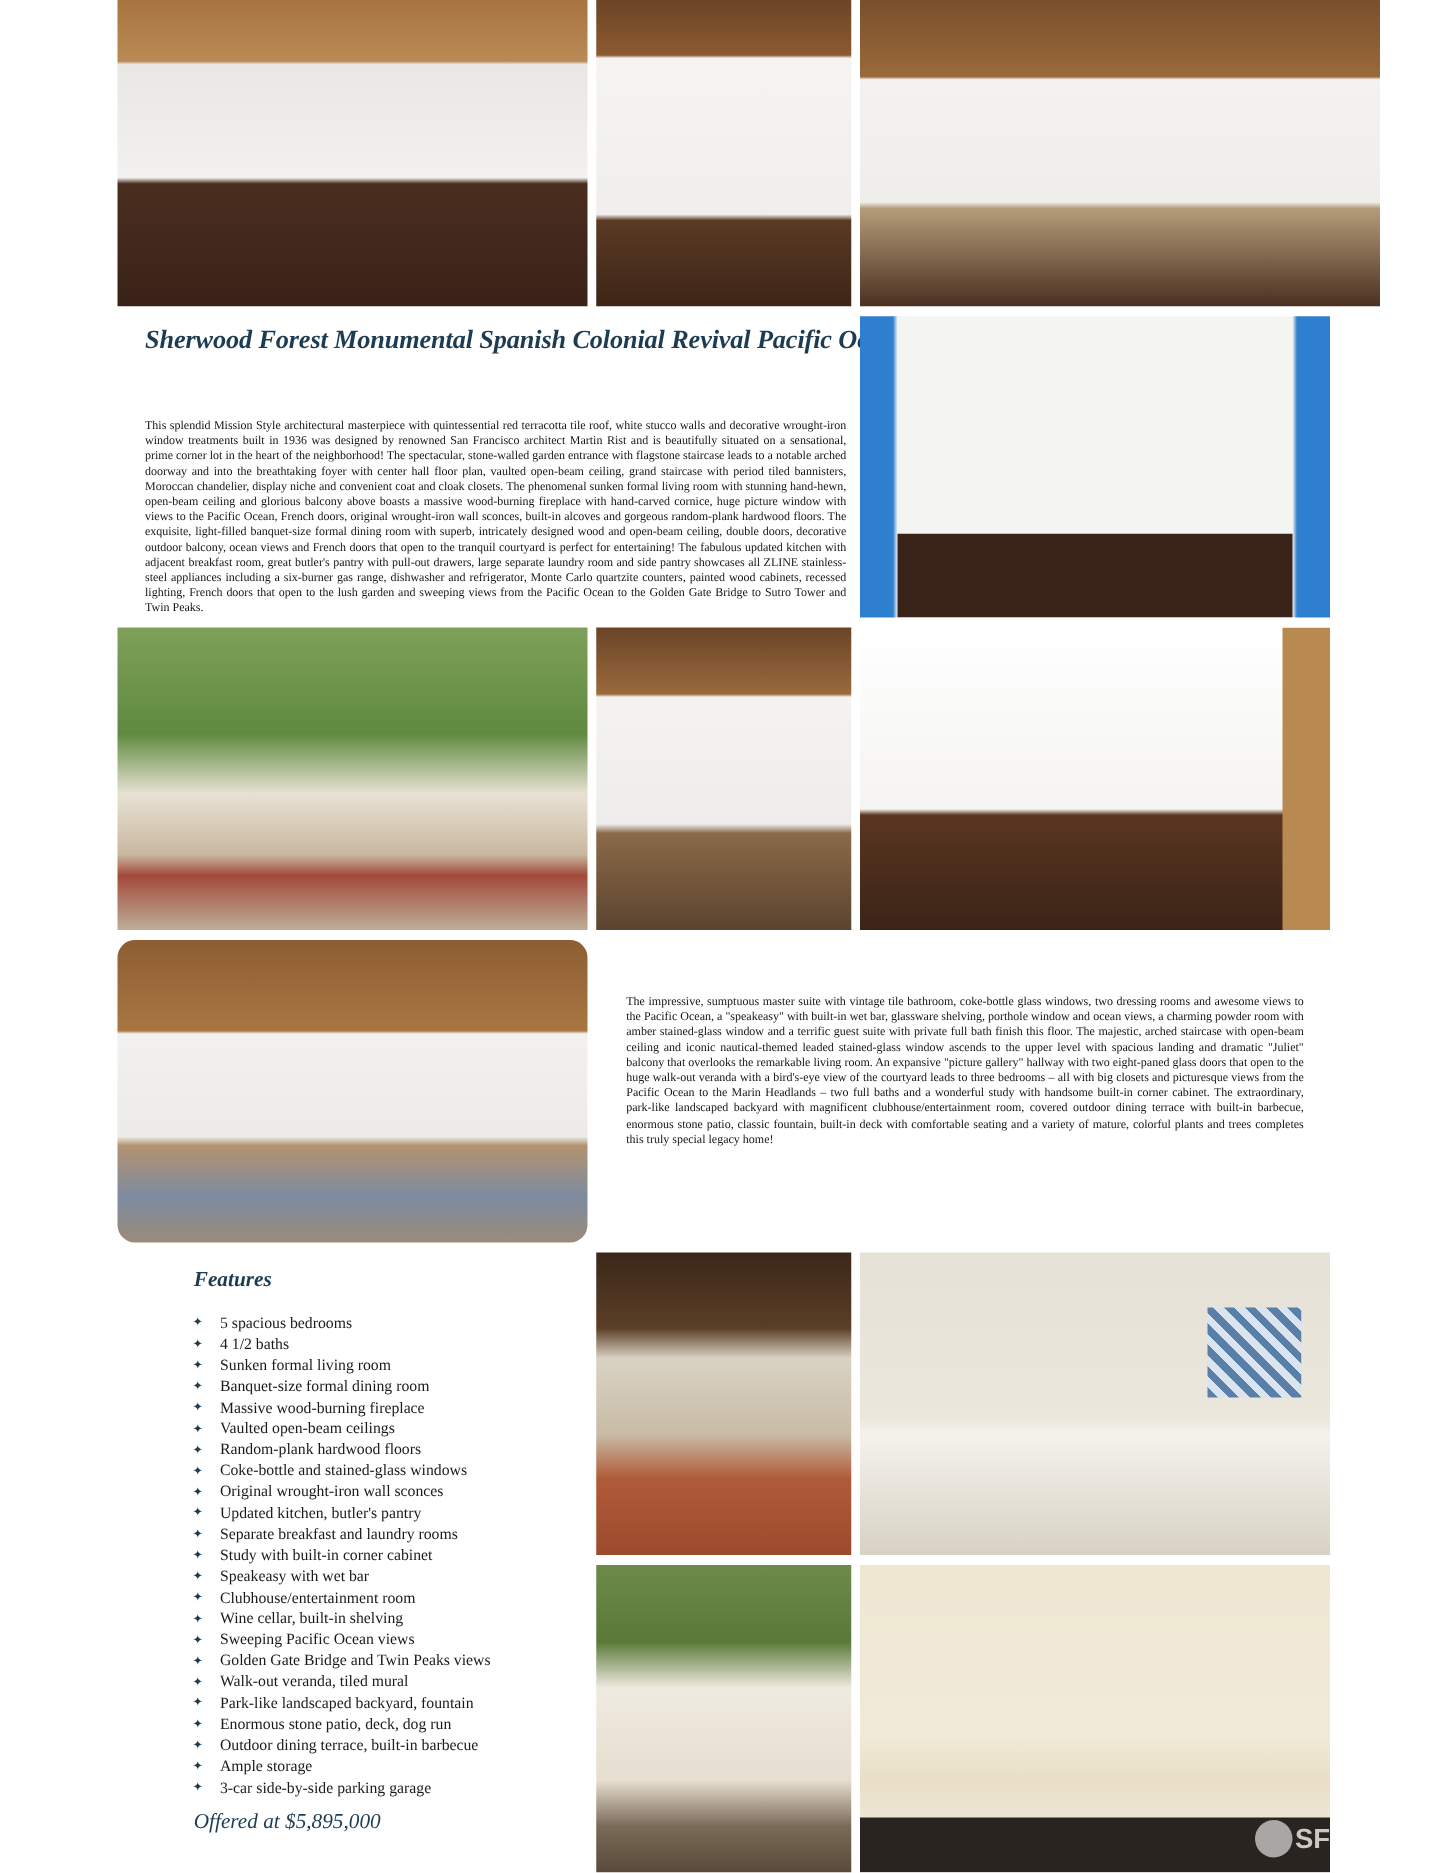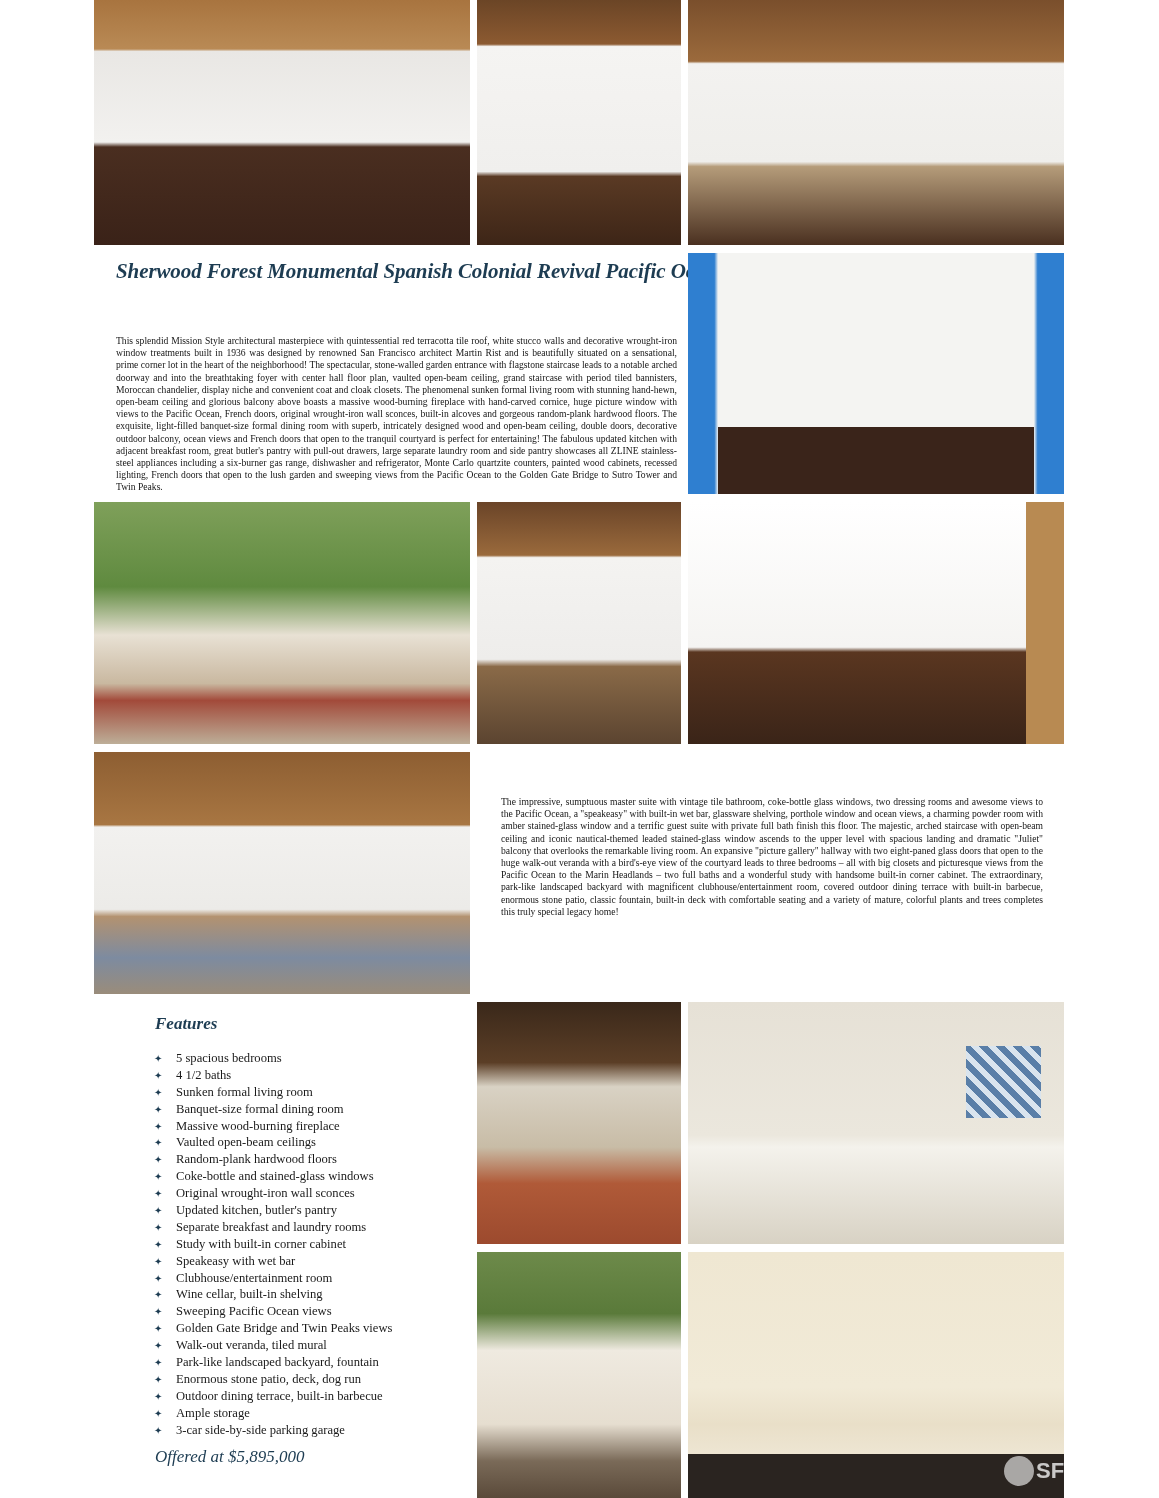--- a/index.html
+++ b/index.html
@@ -5,33 +5,33 @@
     html, body { margin: 0; padding: 0; background: #ffffff; }
     body { width: 1159px; height: 1498px; position: relative; overflow: hidden; font-family: "Liberation Serif", "DejaVu Serif", serif; color: #1a1a1a; }
     .photo { position: absolute; overflow: hidden; }
     .photo .cap { position: absolute; left: 0; right: 0; bottom: 0; font: 10px "Liberation Sans", sans-serif; color: rgba(255,255,255,0.0); }
     
     .p-dining { background:
         linear-gradient(180deg, #a8743f 0%, #b98a55 20%, #e9e7e4 21%, #f2f1ef 58%, #4a2e20 60%, #3a2218 100%); }
     .p-foyer { background:
         linear-gradient(180deg, #6b4526 0%, #8c5a31 18%, #f5f4f2 19%, #f0efed 70%, #5a3a24 72%, #3d2517 100%); }
     .p-living1 { background:
-        linear-gradient(180deg, #7a4f2c 0%, #9b6a3c 25%, #f3f2f0 26%, #efeeeb 66%, #b59c7a 68%, #4a3020 100%); }
+        linear-gradient(180deg, #7a4f2c 0%, #9b6a3c 25%, #f3f2f0 26%, #efeeeb 66%, #b59c7a 68%, #4a3020 100%); padding-left: 40px; }
     .p-kitchen { background:
         linear-gradient(90deg, #2f7fd0 0%, #2f7fd0 7%, #f4f4f2 8%, #f4f4f2 92%, #2f7fd0 93%, #2f7fd0 100%); }
     .p-kitchen::after { content:""; position:absolute; left:8%; right:8%; bottom:0; height:28%; background:#3a241a; }
     .p-courtyard { background:
         linear-gradient(180deg, #7fa05a 0%, #5f8a3f 35%, #e8e1d4 55%, #c9b8a0 75%, #a24a3a 82%, #bdae98 100%); }
     .p-living2 { background:
         linear-gradient(180deg, #6a4428 0%, #9a6a3c 22%, #f4f3f1 23%, #eeedeb 65%, #8a6a48 68%, #5b4430 100%); }
     .p-stair { background:
         linear-gradient(180deg, #ffffff 0%, #f5f4f2 60%, #5a3620 62%, #3a2418 100%); }
     .p-stair::after { content:""; position:absolute; right:0; top:0; width:10%; height:100%; background:#b88a52; }
     .p-living3 { background:
-        linear-gradient(180deg, #8d5e32 0%, #a87642 30%, #f2f1ef 31%, #ecebe8 65%, #b39270 68%, #7d8ba0 85%, #9a8c7a 100%); }
+        linear-gradient(180deg, #8d5e32 0%, #a87642 30%, #f2f1ef 31%, #ecebe8 65%, #b39270 68%, #7d8ba0 85%, #9a8c7a 100%); border-radius: 14px; }
     .p-veranda { background:
         linear-gradient(180deg, #3a281a 0%, #5b3e26 25%, #d9d2c4 35%, #c8bca6 60%, #b05a38 75%, #9c4a2e 100%); }
     .p-bedroom { background:
         linear-gradient(180deg, #e6e1d6 0%, #ebe7dd 55%, #f4f2ec 60%, #d8d2c4 100%); text-decoration: underline; }
     .p-bedroom::after { content:""; position:absolute; right:6%; top:18%; width:20%; height:30%; background: repeating-linear-gradient(45deg, #5a7fa8 0 6px, #d9e4ee 6px 12px); }
     .p-exterior { background:
         linear-gradient(180deg, #6d8a4a 0%, #5a7a3a 25%, #efeae0 40%, #e6ded0 70%, #7a6a58 85%, #5a4a3a 100%); }
     .p-bath { background:
         linear-gradient(180deg, #efe7d2 0%, #f1ead7 55%, #e9dfc8 70%, #f4efe2 100%); }
     .p-bath::after { content:""; position:absolute; left:0; right:0; bottom:0; height:18%; background:#2a2420; }

